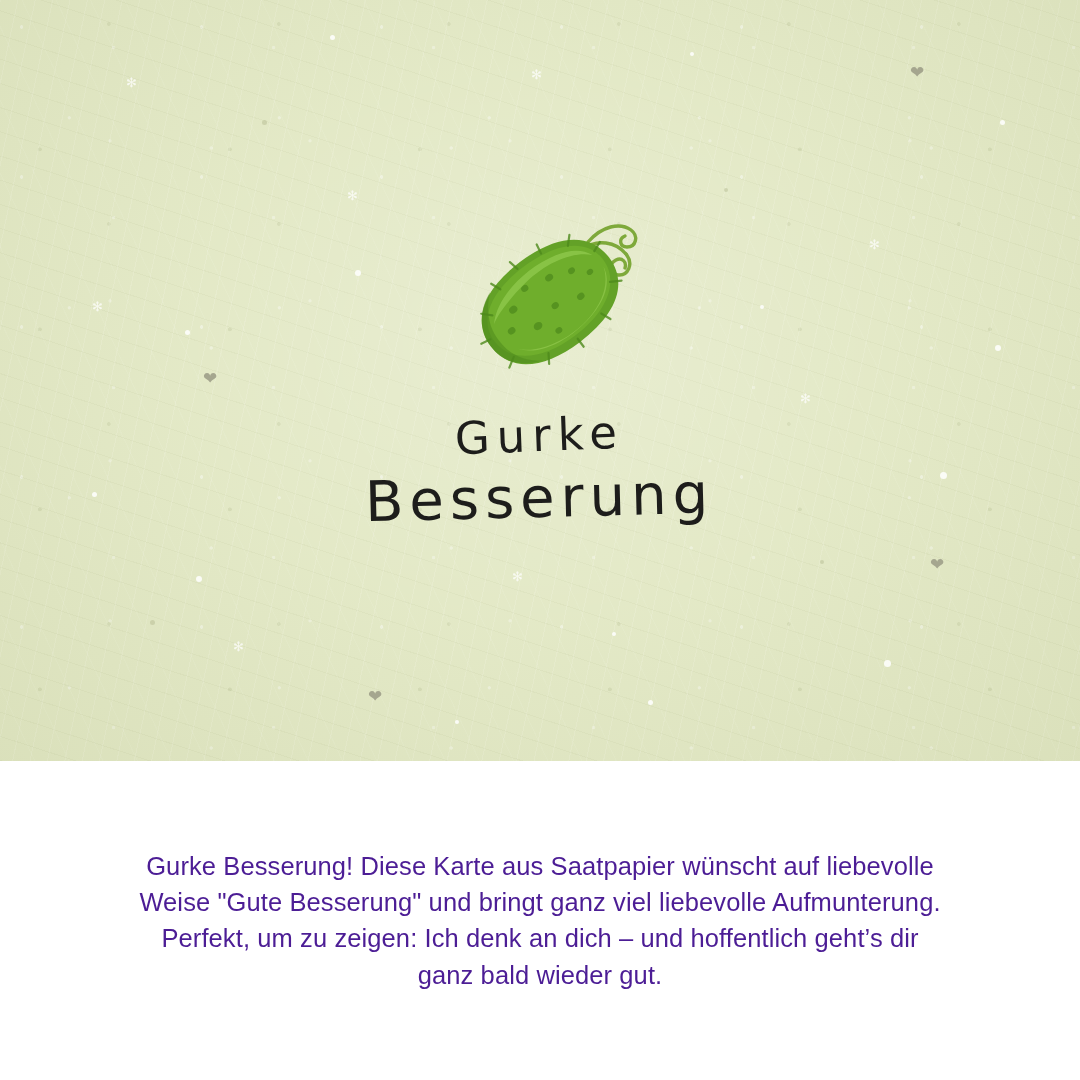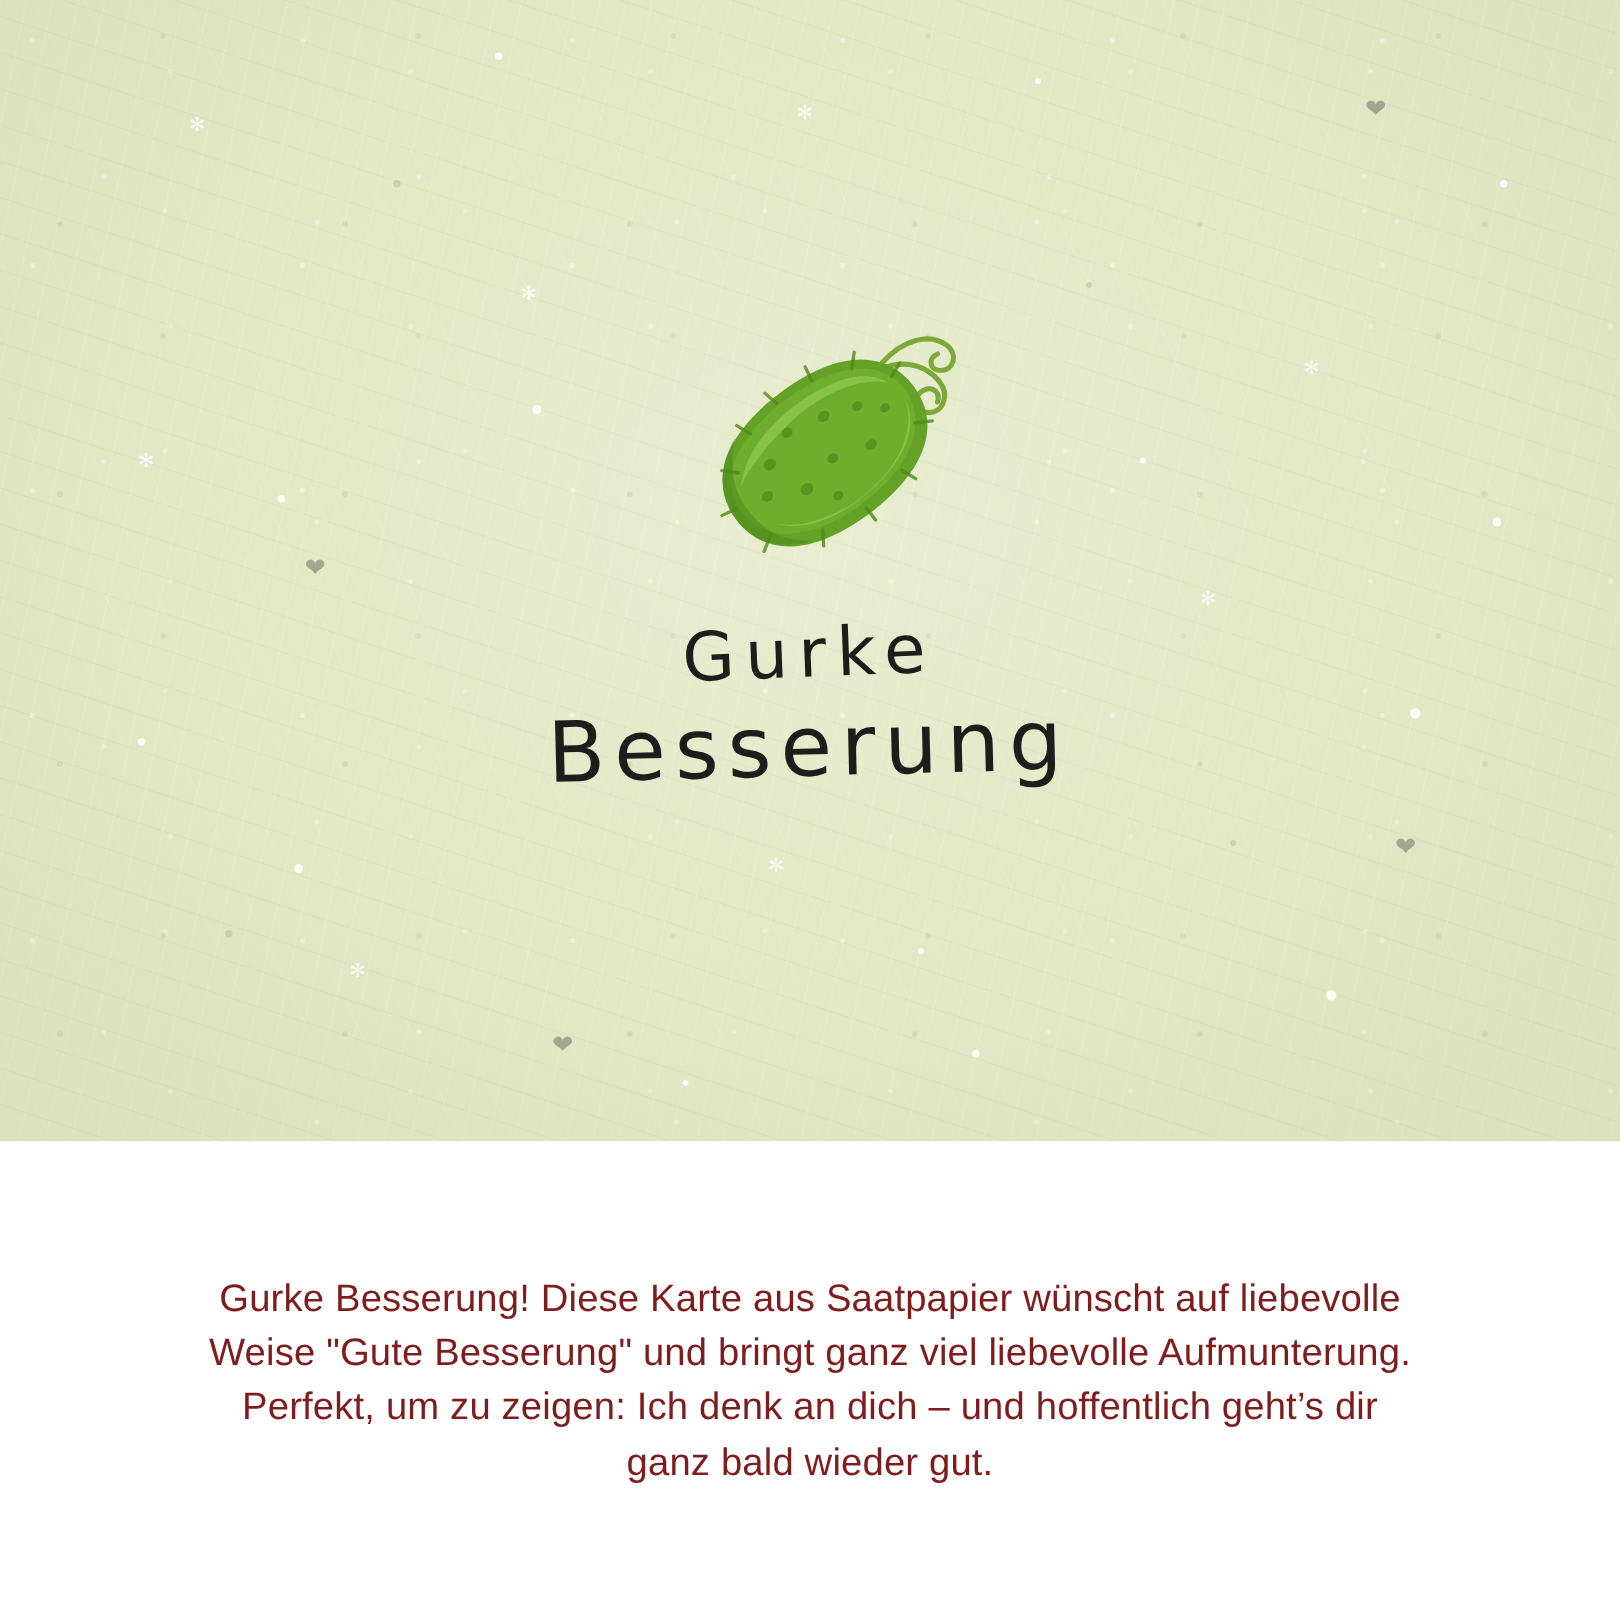--- a/index.html
+++ b/index.html
@@ -129,21 +129,21 @@
     align-items: flex-start;
     justify-content: center;
   }
   .description-text {
     width: 820px;
     margin-top: 87px;
     text-align: center;
     font-family: "Liberation Sans", sans-serif;
     font-size: 25.5px;
     line-height: 1.42;
-    color: #7f1d1d;
+    color: #4c1d95;
     letter-spacing: 0.1px;
   }
 </style>
 </head>
 <body>
 
 <div class="card-stage">
 
   <div class="card-image">
 

